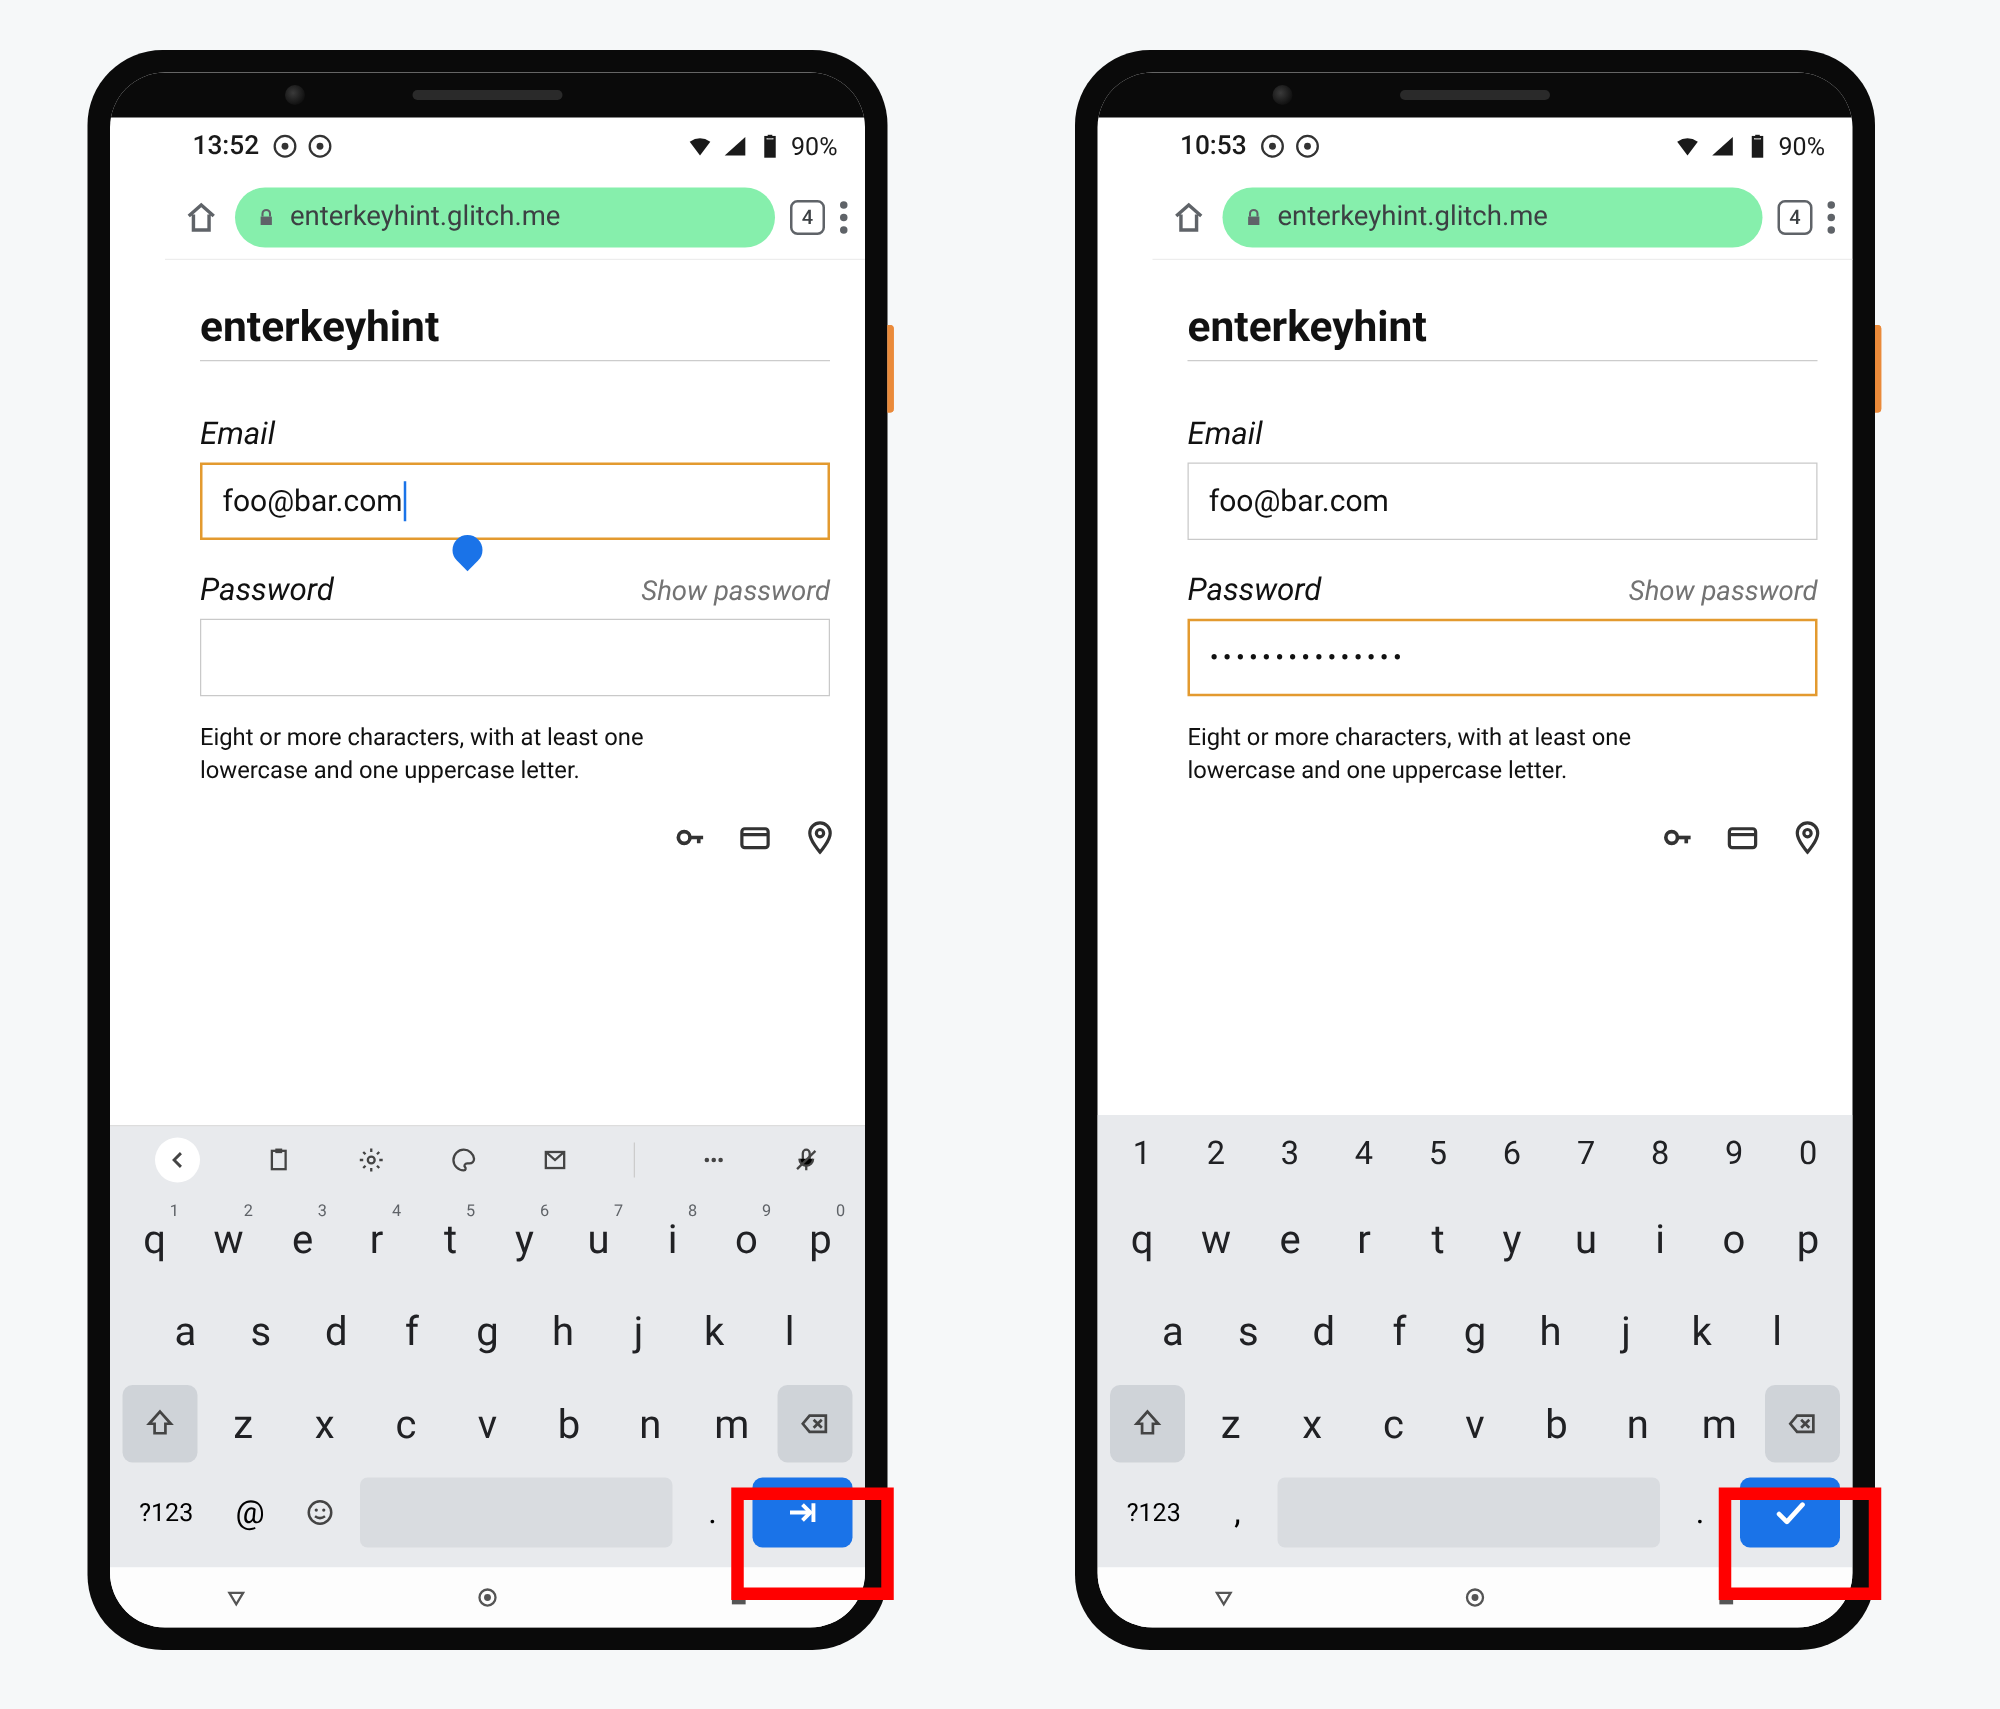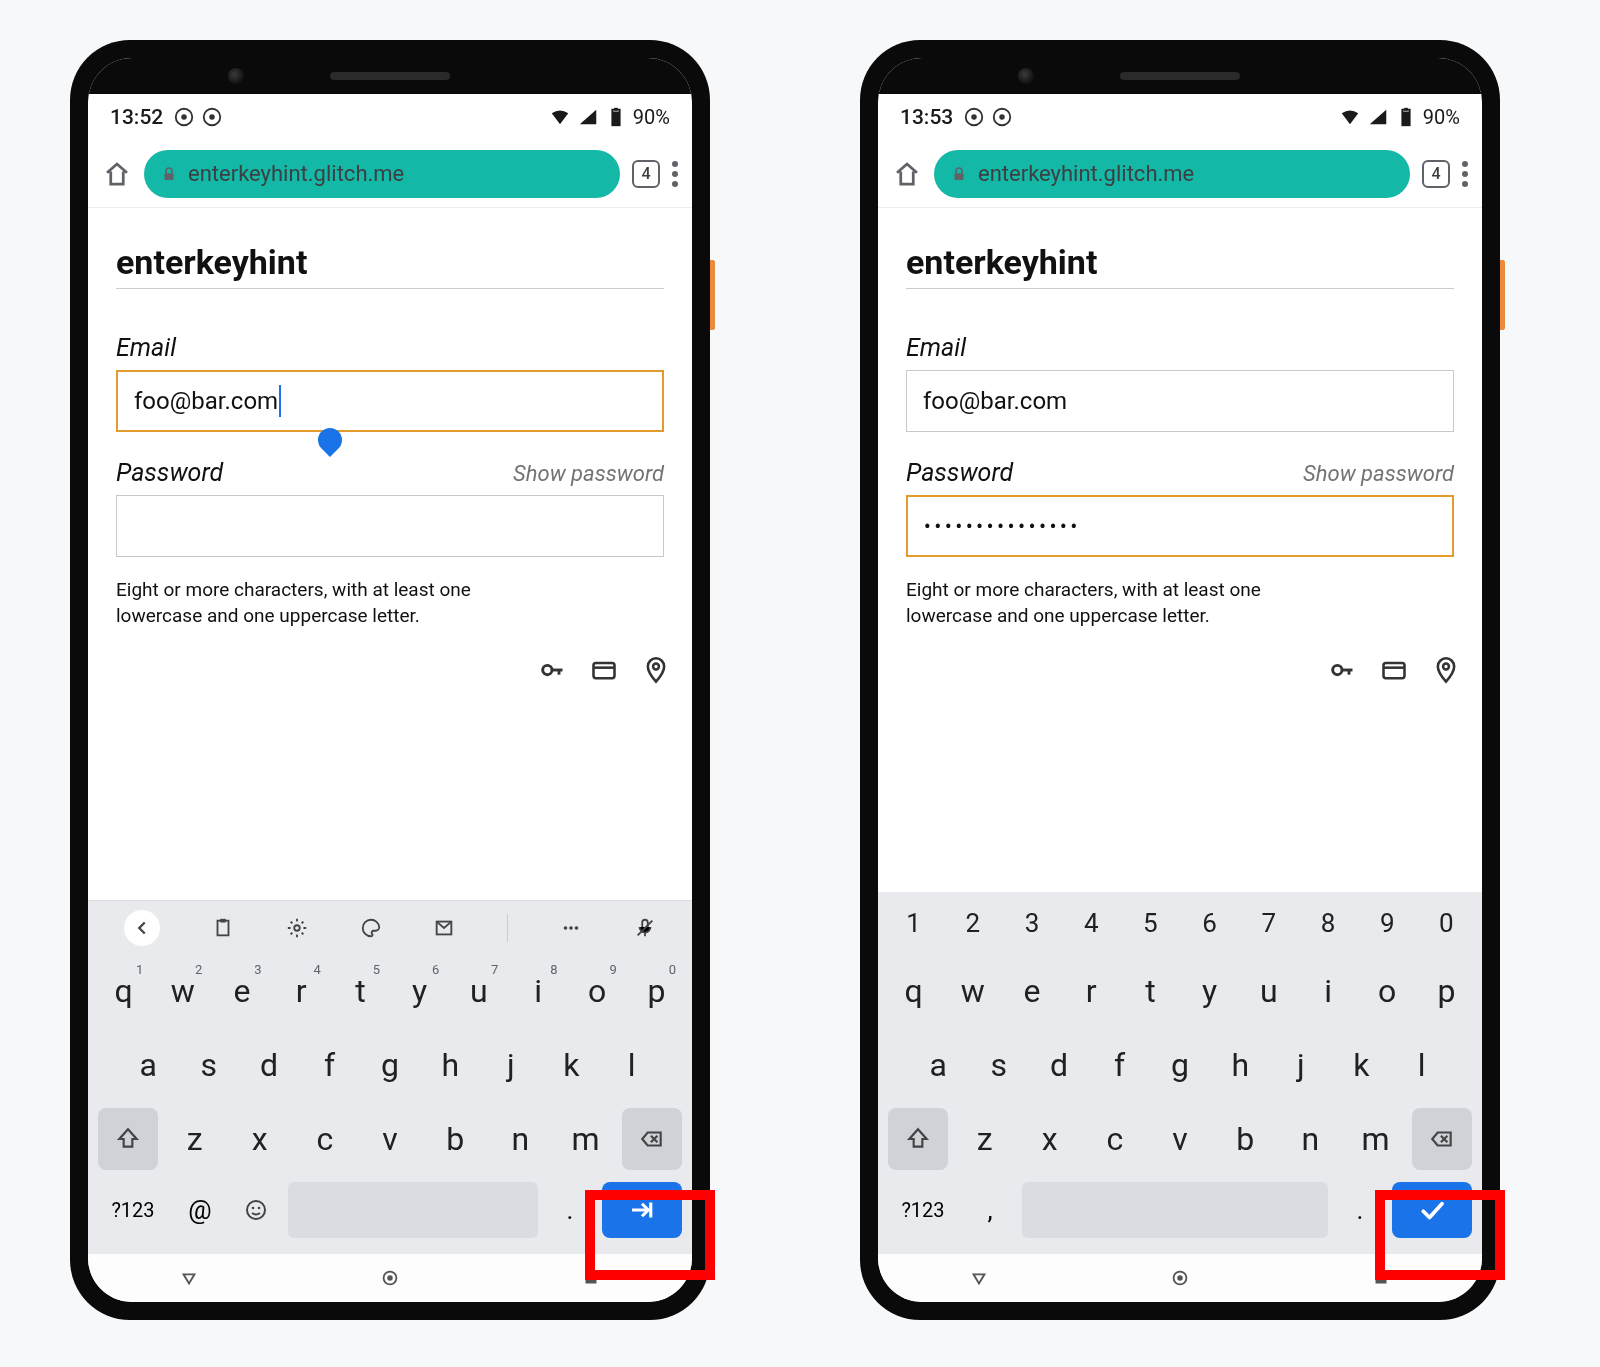--- a/index.html
+++ b/index.html
@@ -28,20 +28,21 @@
     top: 220px;
     border-radius: 0 3px 3px 0;
   }
   .phone-inner {
     position: relative;
     width: 100%;
     height: 100%;
     background: #fff;
     border-radius: 44px;
     overflow: hidden;
+    padding-left: 44px;
   }
 
   
   .earpiece {
     position: absolute;
     top: 0; left: 0; right: 0; height: 36px;
     background: #0a0a0a;
     display: flex; align-items: center; justify-content: center;
   }
   .speaker {
@@ -73,21 +74,21 @@
   .toolbar {
     height: 68px;
     display: flex; align-items: center;
     padding: 0 14px;
     gap: 12px;
     border-bottom: 1px solid #ededed;
   }
   .toolbar svg.icon { width: 30px; height: 30px; }
   .omnibox {
     flex: 1;
-    background: #14b8a6;
+    background: #86efac;
     border-radius: 30px;
     height: 48px;
     display: flex; align-items: center;
     padding: 0 16px;
     gap: 10px;
     color: #3c4043;
     font-size: 22px;
   }
   .tab-count {
     width: 28px; height: 28px;
@@ -446,21 +447,21 @@
 <div class="highlight" style="left:585px; top:1190px;"></div>
 
 <div class="phone" style="left:860px; top:40px;">
   <div class="phone-inner">
     <div class="earpiece">
         <div class="cam"></div>
         <div class="speaker"></div>
       </div>
 
     <div class="statusbar">
-      <span class="clock">13:53</span>
+      <span class="clock">10:53</span>
       <span class="icons-left">
         <svg viewBox="0 0 24 24">
             <circle cx="12" cy="12" r="9" fill="none" stroke="#333" stroke-width="2"></circle>
             <circle cx="12" cy="12" r="3" fill="#333"></circle>
           </svg>
         <svg viewBox="0 0 24 24">
             <circle cx="12" cy="12" r="9" fill="none" stroke="#333" stroke-width="2"></circle>
             <circle cx="12" cy="12" r="3" fill="#333"></circle>
           </svg>
       </span>

